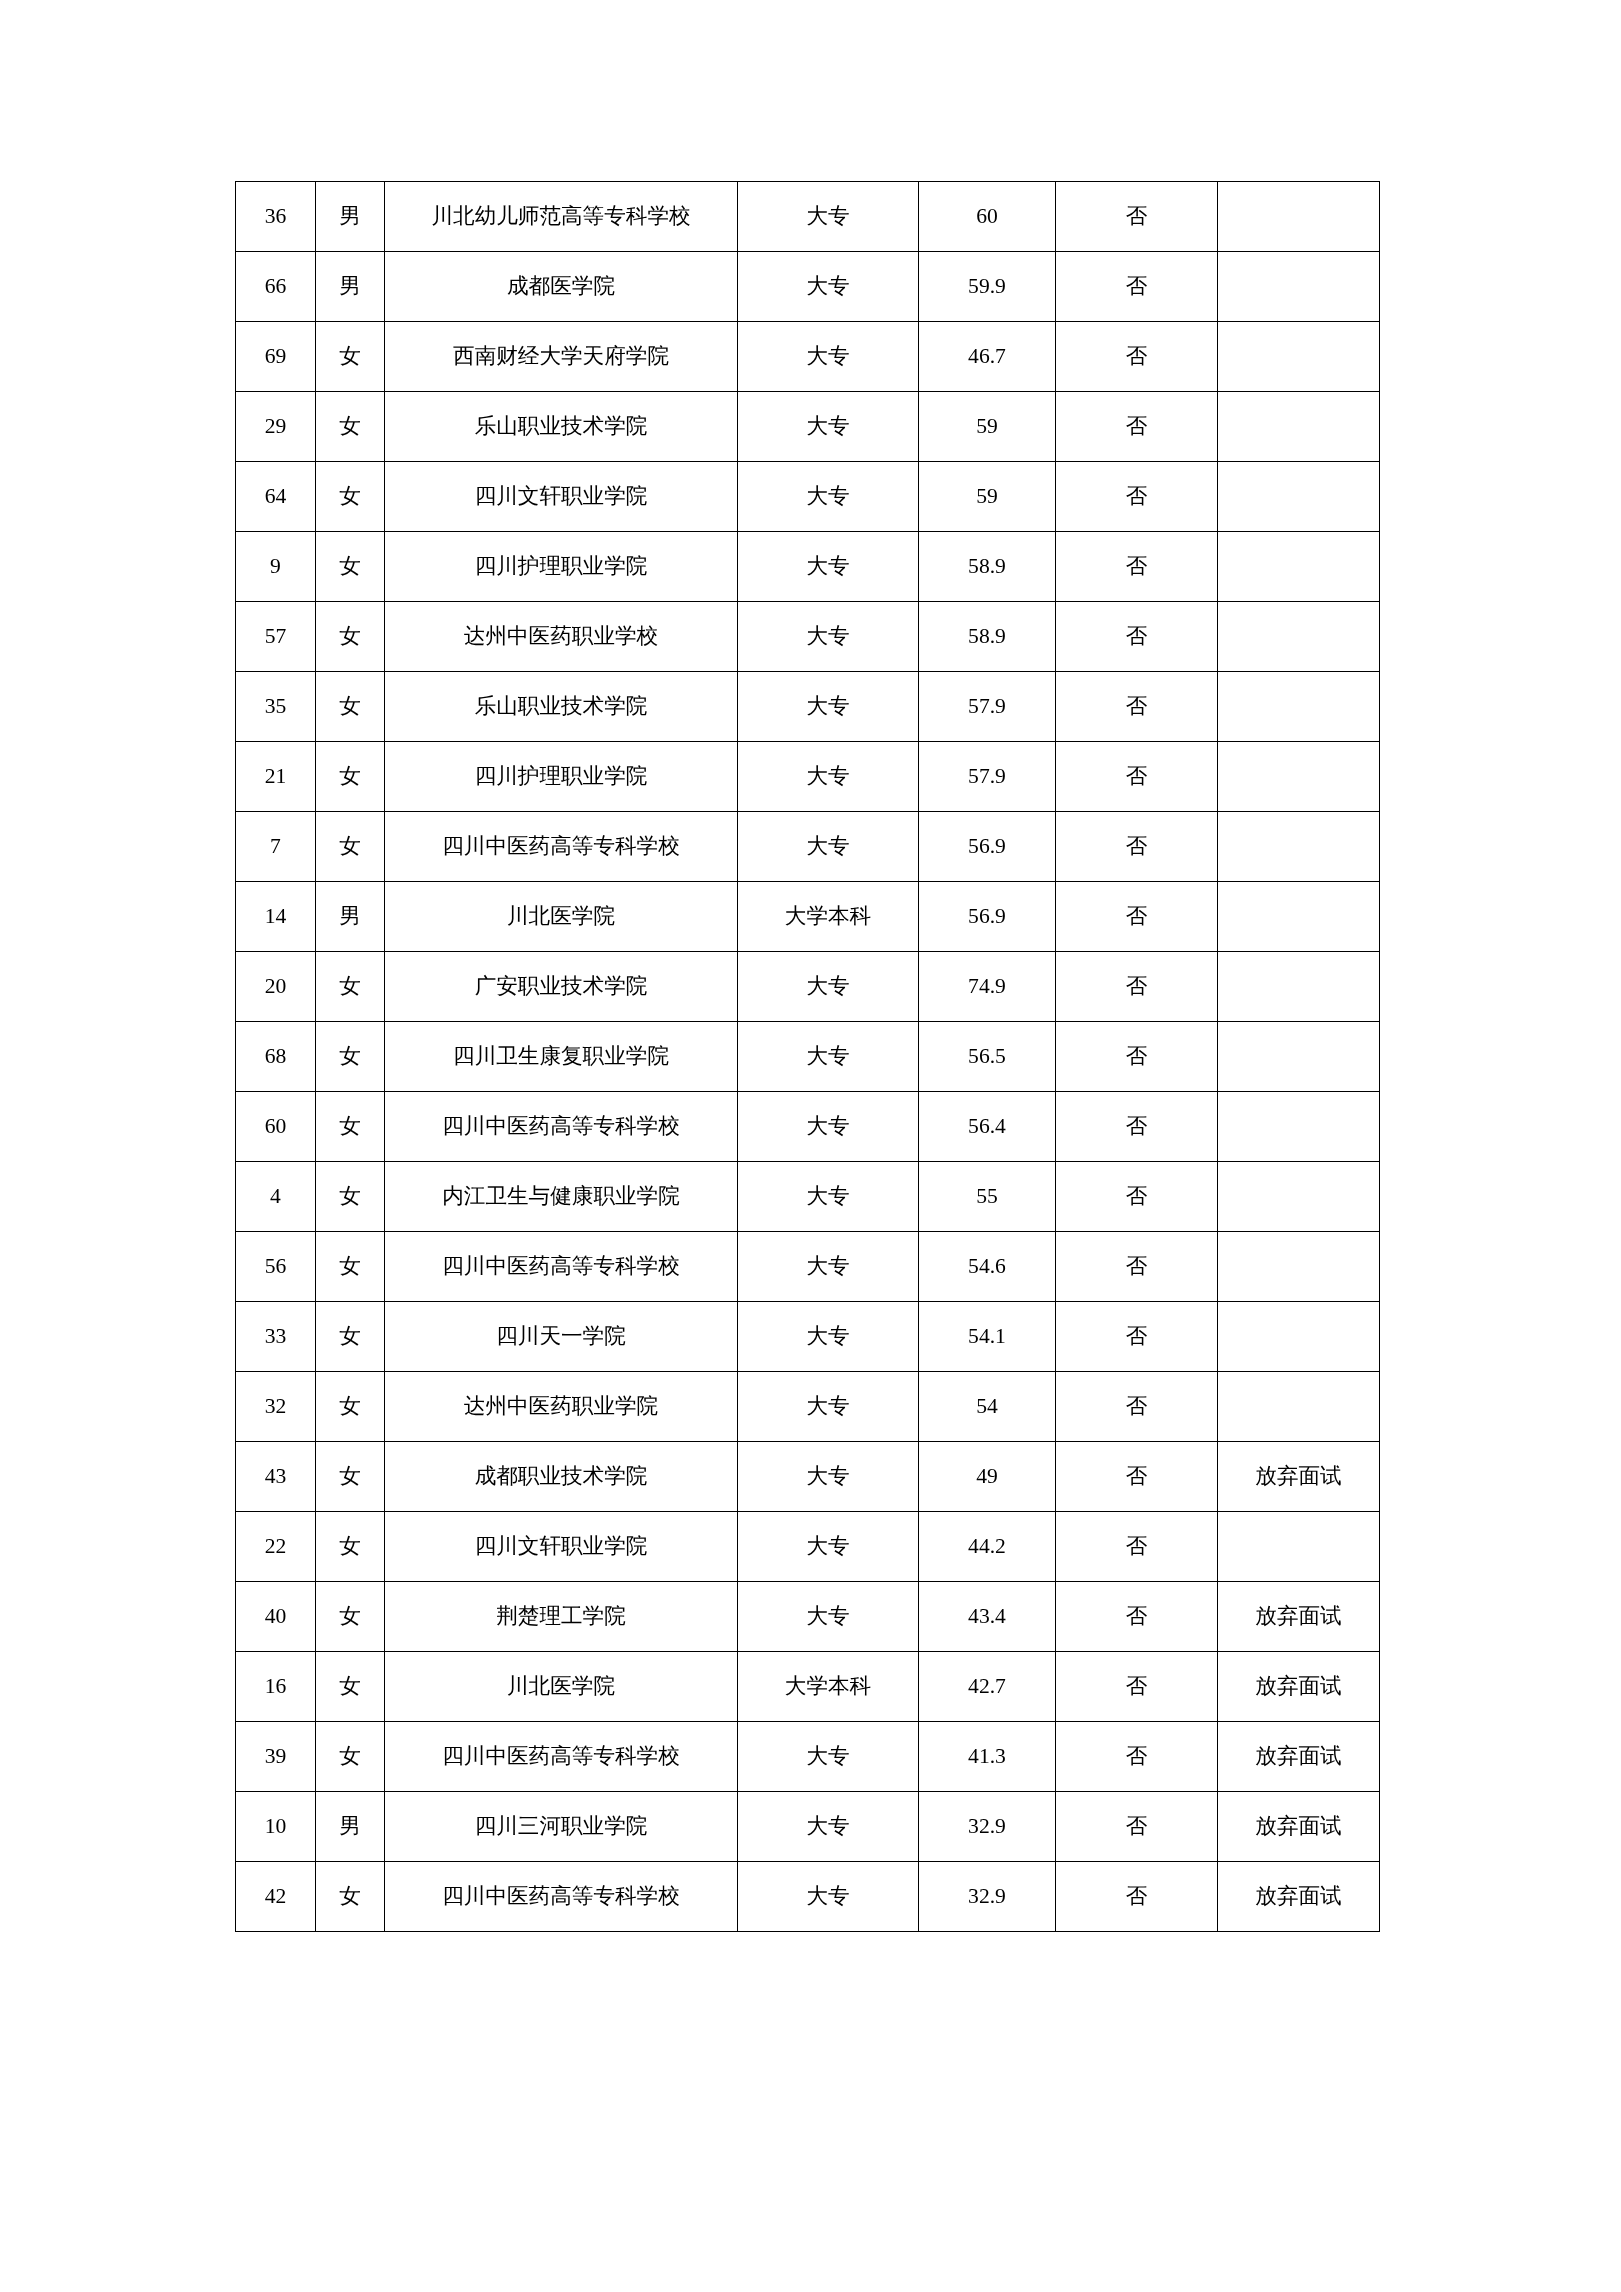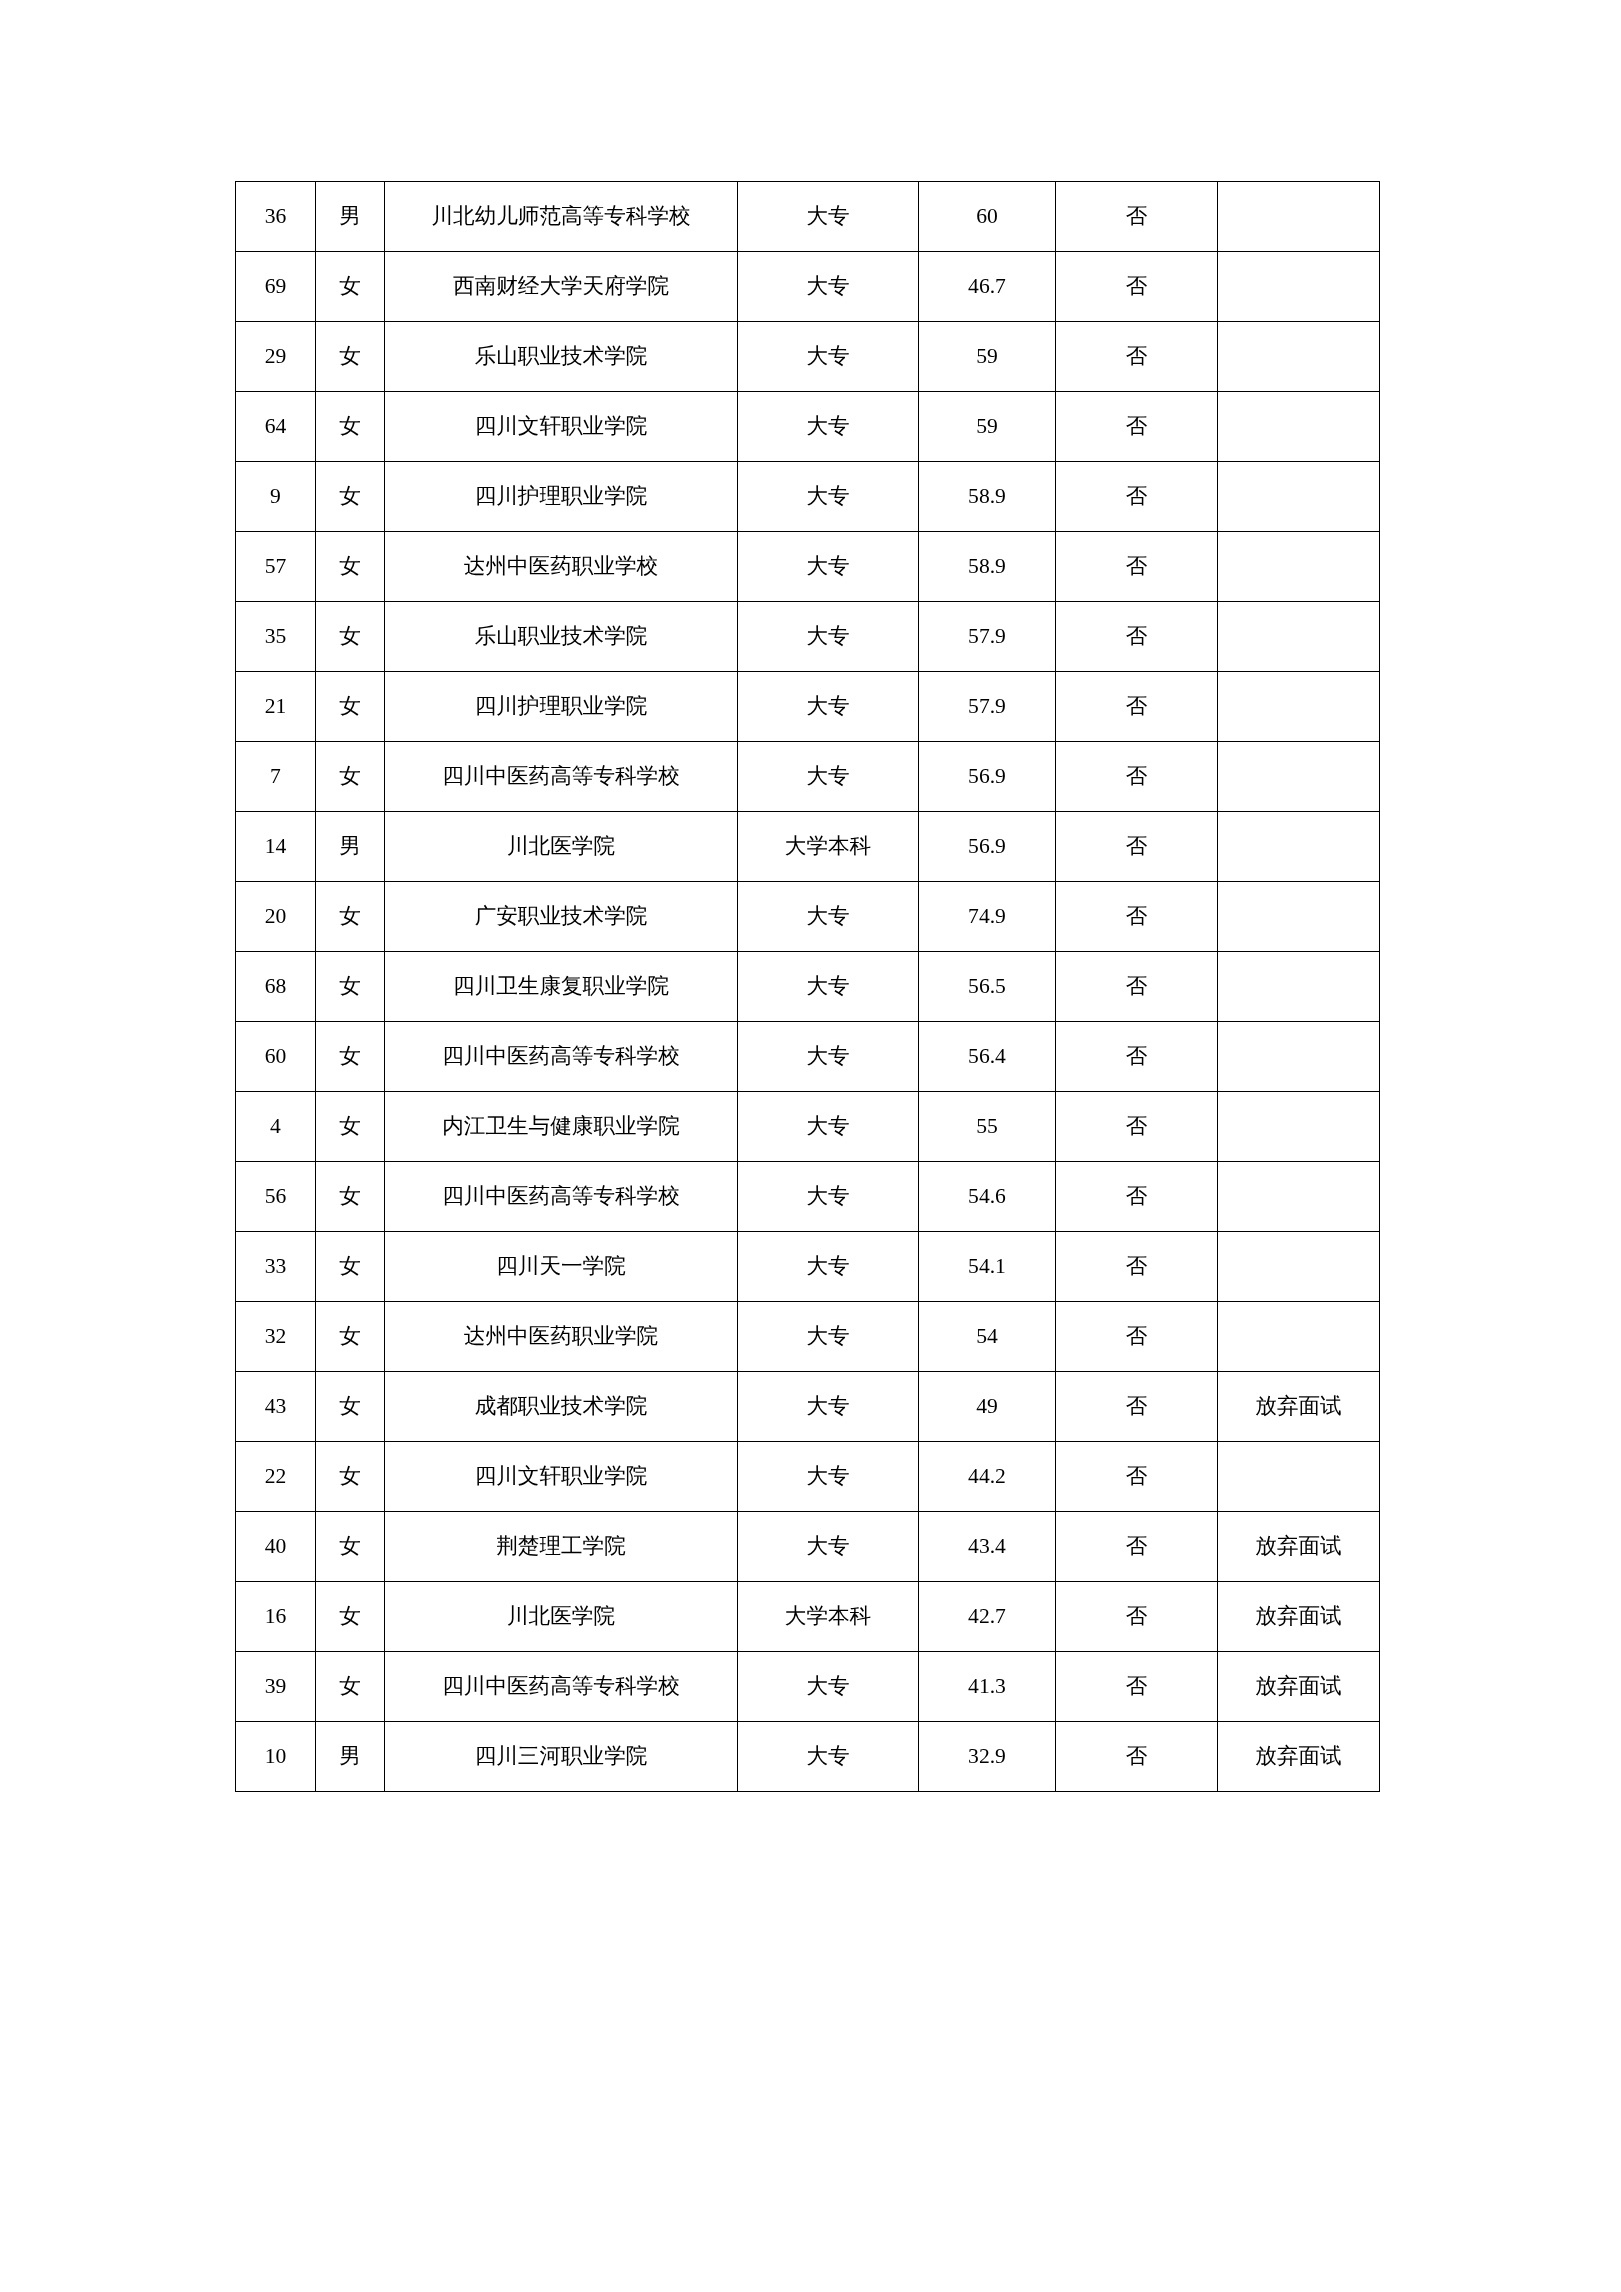--- a/index.html
+++ b/index.html
@@ -68,20 +68,29 @@
         <tr>
           <td class="num">36</td>
           <td class="cn">男</td>
           <td class="cn">川北幼儿师范高等专科学校</td>
           <td class="cn">大专</td>
           <td class="num">60</td>
           <td class="cn">否</td>
           <td class="cn"></td>
         </tr>
         <tr>
+          <td class="num">66</td>
+          <td class="cn">男</td>
+          <td class="cn">成都医学院</td>
+          <td class="cn">大专</td>
+          <td class="num">59.9</td>
+          <td class="cn">否</td>
+          <td class="cn"></td>
+        </tr>
+        <tr>
           <td class="num">69</td>
           <td class="cn">女</td>
           <td class="cn">西南财经大学天府学院</td>
           <td class="cn">大专</td>
           <td class="num">46.7</td>
           <td class="cn">否</td>
           <td class="cn"></td>
         </tr>
         <tr>
           <td class="num">29</td>
@@ -260,20 +269,29 @@
           <td class="cn">四川中医药高等专科学校</td>
           <td class="cn">大专</td>
           <td class="num">41.3</td>
           <td class="cn">否</td>
           <td class="cn">放弃面试</td>
         </tr>
         <tr>
           <td class="num">10</td>
           <td class="cn">男</td>
           <td class="cn">四川三河职业学院</td>
+          <td class="cn">大专</td>
+          <td class="num">32.9</td>
+          <td class="cn">否</td>
+          <td class="cn">放弃面试</td>
+        </tr>
+        <tr>
+          <td class="num">42</td>
+          <td class="cn">女</td>
+          <td class="cn">四川中医药高等专科学校</td>
           <td class="cn">大专</td>
           <td class="num">32.9</td>
           <td class="cn">否</td>
           <td class="cn">放弃面试</td>
         </tr>
       </tbody>
   </table>
 </div>
 
 

